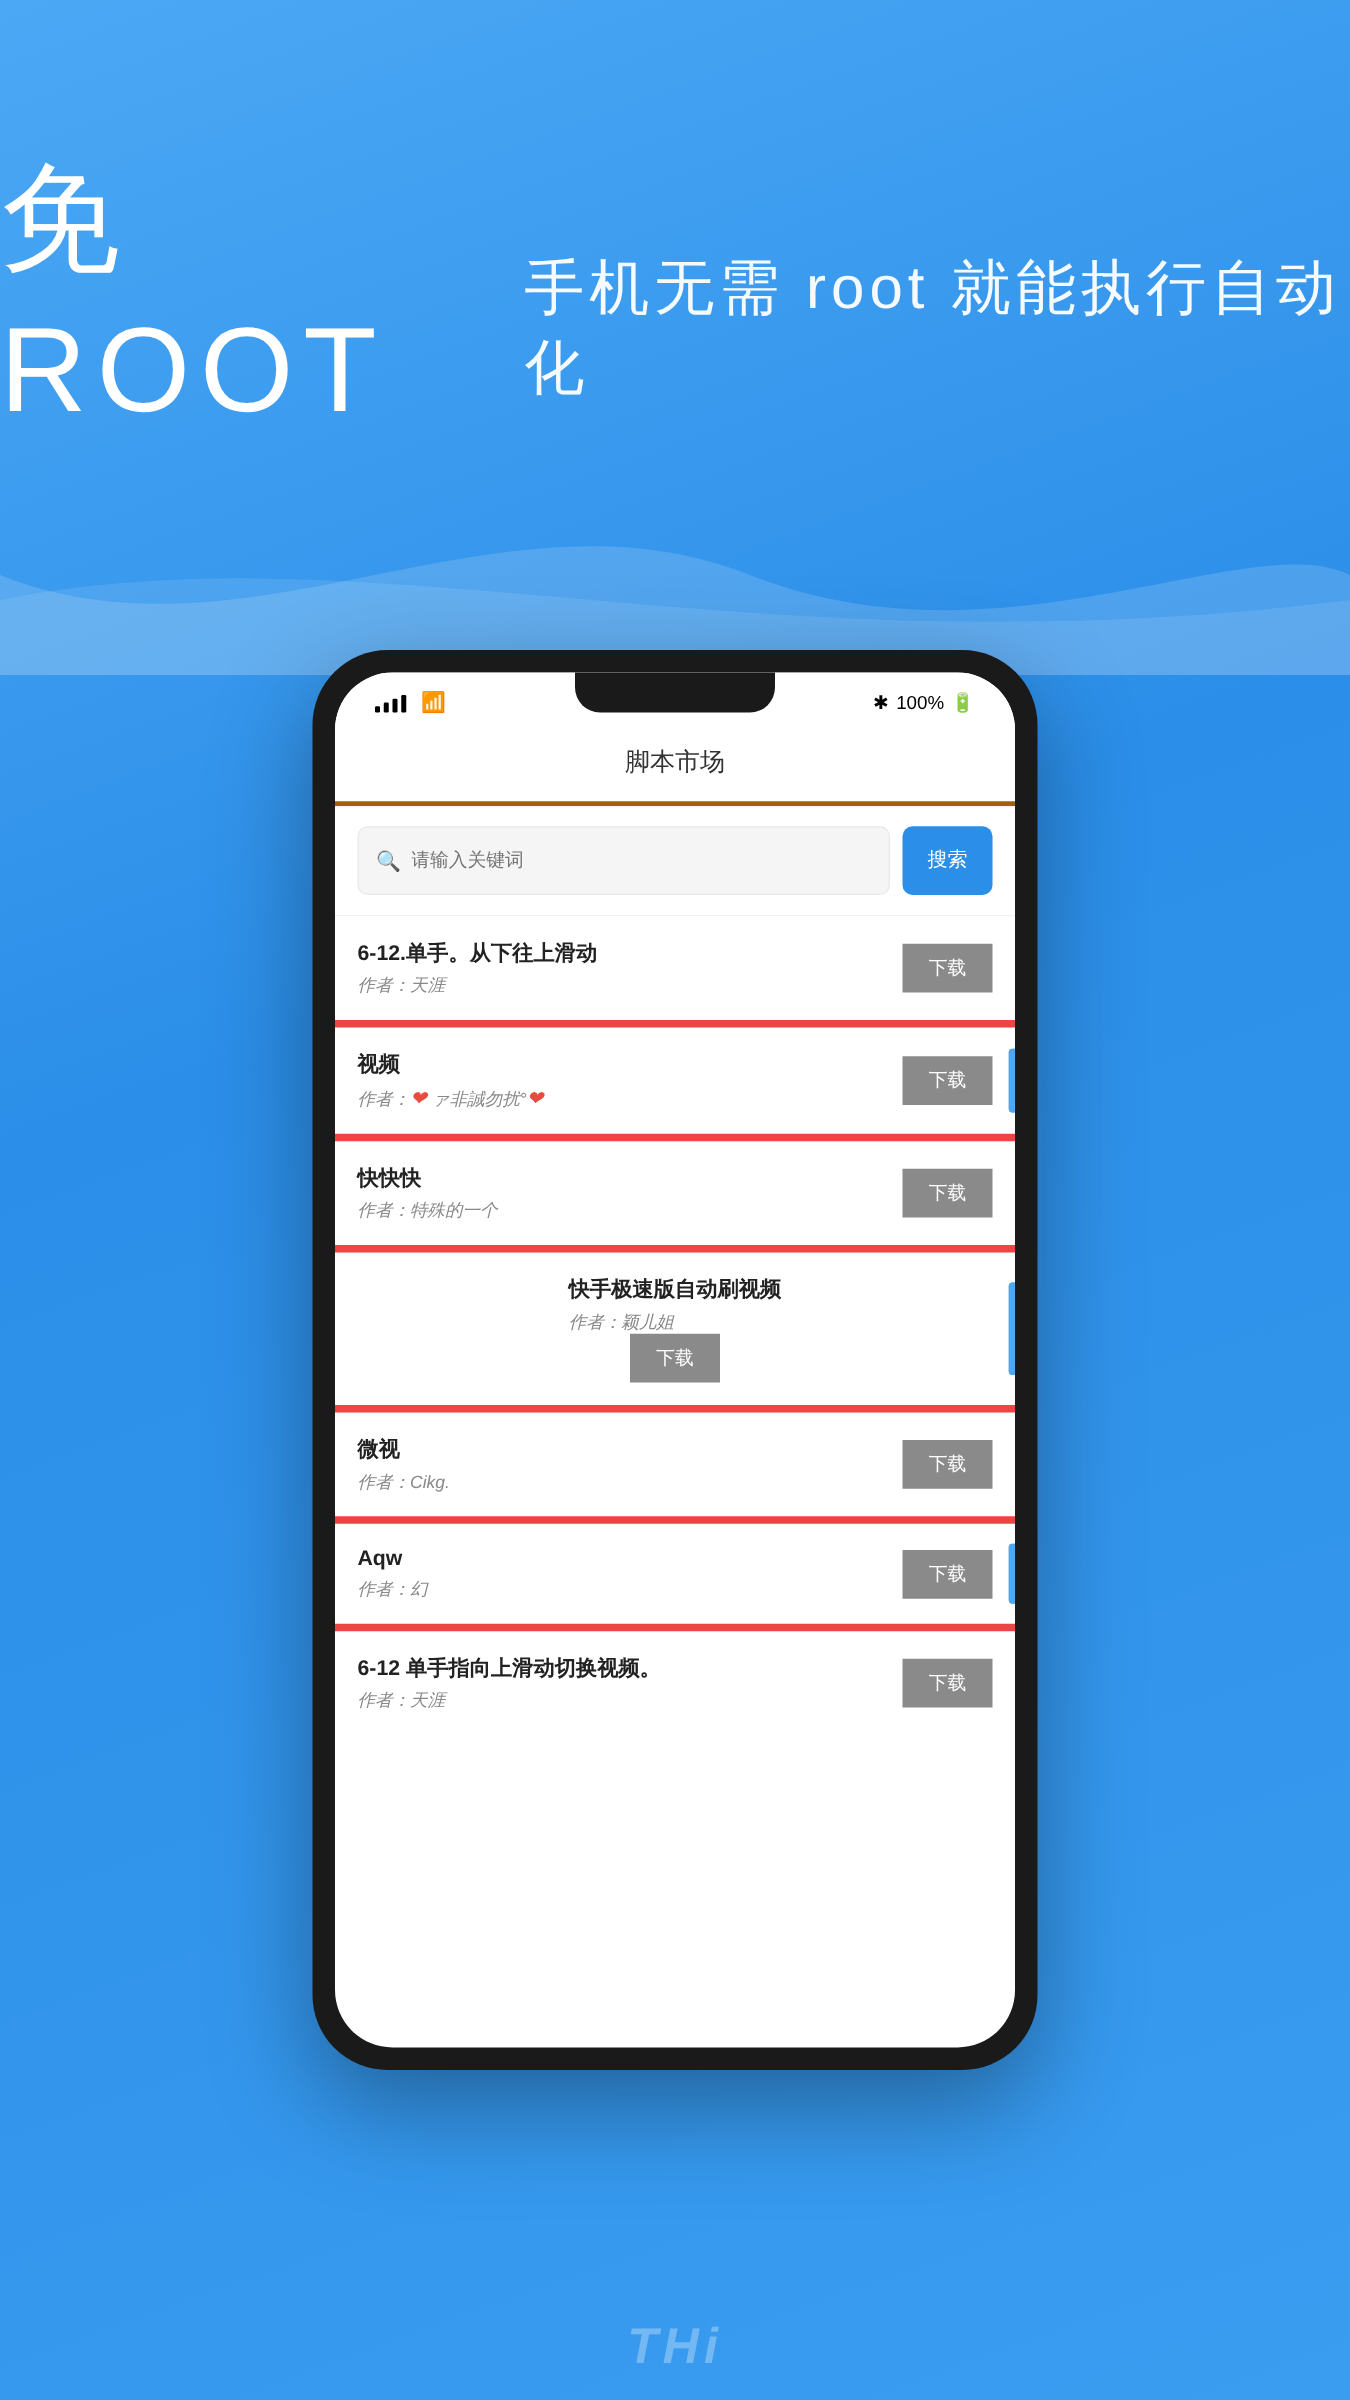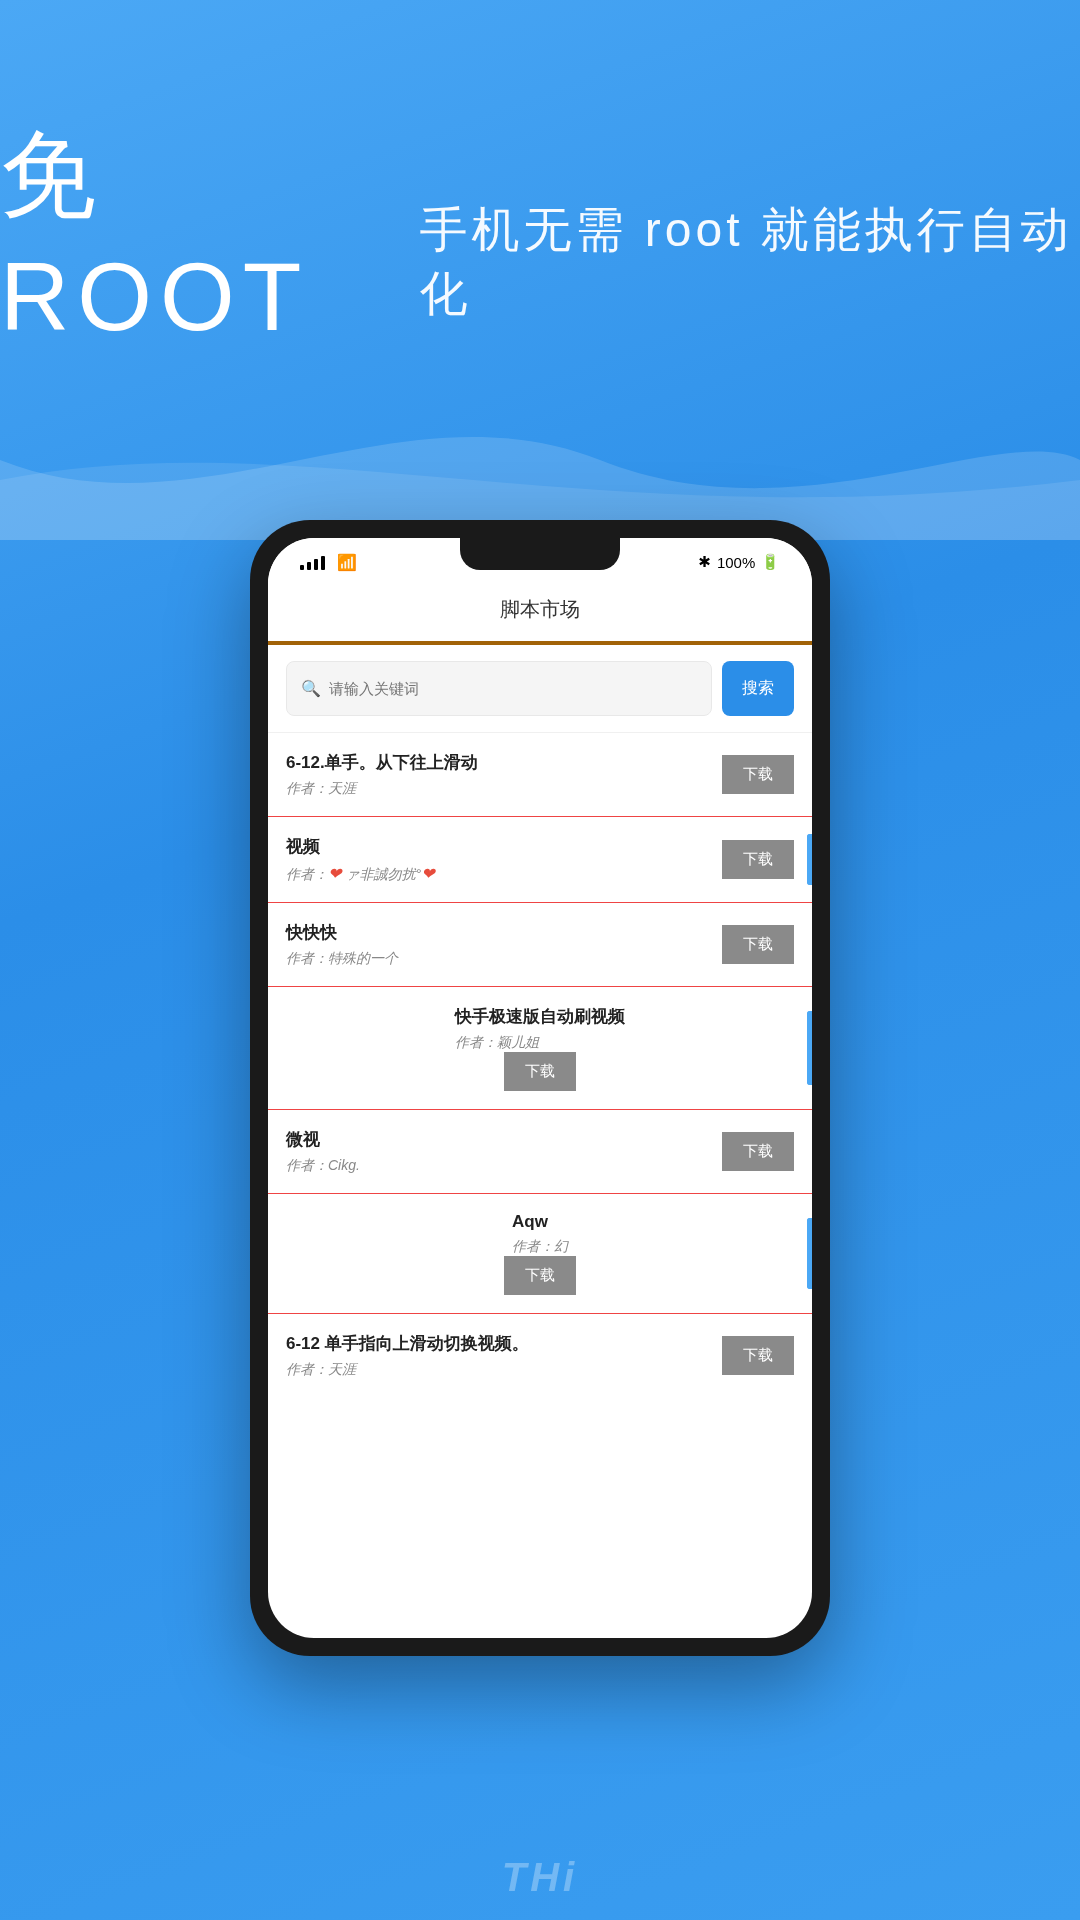--- a/index.html
+++ b/index.html
@@ -195,21 +195,21 @@
     
     .script-list {
       background: #fff;
     }
 
     .script-item {
       display: flex;
       align-items: center;
       justify-content: space-between;
       padding: 18px 18px;
-      border-bottom: 1px solid #ef4444;
+      border-bottom: 6px solid #ef4444;
       position: relative;
     }
 
     .script-item::after {
       content: '';
       position: absolute;
       right: 0;
       top: 20%;
       height: 60%;
       width: 5px;
@@ -370,21 +370,21 @@
         </div>
 
         <div class="script-item">
           <div class="script-info">
             <div class="script-name">微视</div>
             <div class="script-author">作者：Cikg.</div>
           </div>
           <button class="download-btn">下载</button>
         </div>
 
-        <div class="script-item" style="position:relative;flex-direction:column;">
+        <div class="script-item" style="position:relative;">
           <div class="script-info">
             <div class="script-name">Aqw</div>
             <div class="script-author">作者：幻</div>
           </div>
           <button class="download-btn">下载</button>
           <div style="position:absolute;right:0;top:20%;height:60%;width:5px;background:#4BA8F5;border-radius:3px 0 0 3px;"></div>
         </div>
 
         <div class="script-item" style="border-bottom: none;">
           <div class="script-info">

